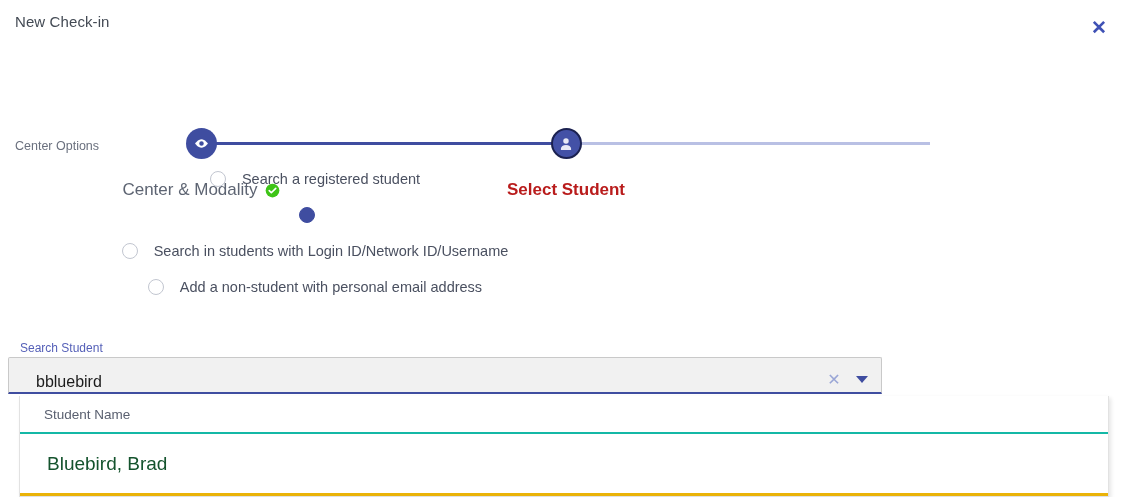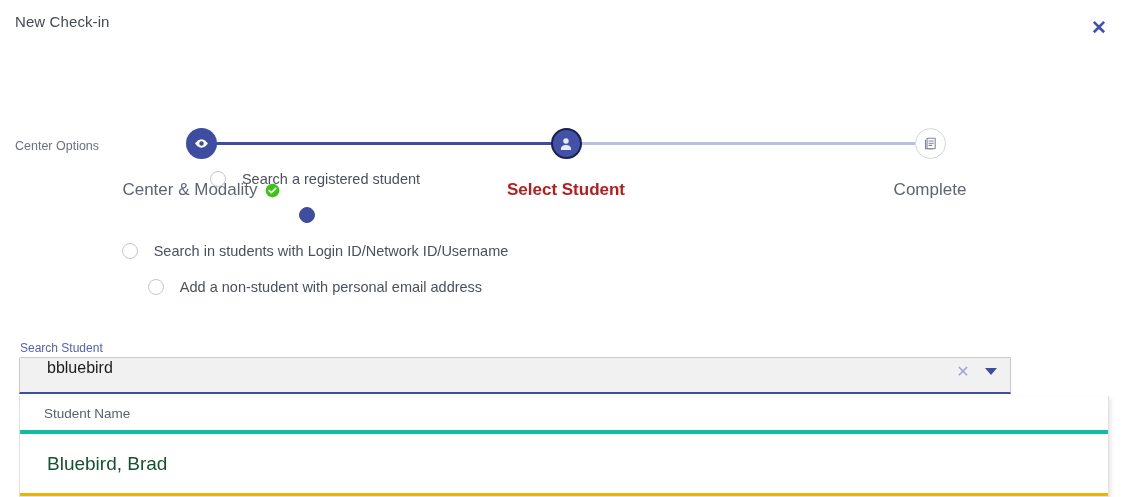--- a/index.html
+++ b/index.html
@@ -171,30 +171,30 @@
   
   .field-label {
     position: absolute;
     left: 20px;
     top: 341px;
     font-size: 12px;
     color: #5560b8;
   }
   .search-field {
     position: absolute;
-    left: 19px;
+    left: 8px;
     top: 357px;
-    width: 992px;
+    width: 874px;
     height: 37px;
     background: #f1f1f1;
     border: 1px solid #c9c9c9;
     border-bottom: 2.5px solid #3f4da0;
     border-radius: 2px 2px 0 0;
     display: flex;
-    align-items: flex-start;
+    align-items: flex-end;
   }
   .search-value {
     flex: 1;
     padding-left: 27px;
     font-size: 16px;
     color: #1c1c1c;
     background: transparent;
     border: none;
     outline: none;
     font-family: "Liberation Sans", sans-serif;
@@ -241,21 +241,21 @@
     border-top: none;
     box-shadow: 2px 2px 4px rgba(0,0,0,0.10);
   }
   .suggest-header {
     height: 38px;
     display: flex;
     align-items: center;
     padding-left: 24px;
     font-size: 13.5px;
     color: #5a6070;
-    border-bottom: 4px solid #14b8a6;
+    border-bottom: 2px solid #14b8a6;
   }
   .suggest-item {
     height: 62px;
     display: flex;
     align-items: center;
     padding-left: 27px;
     font-size: 19px;
     color: #14532d;
     cursor: pointer;
     border-bottom: 3px solid #eab308;
@@ -294,32 +294,20 @@
       <svg width="16" height="16" viewBox="0 0 24 24" fill="#e7e9f5" aria-hidden="true">
         <circle cx="12" cy="7.6" r="4.1"></circle>
         <path d="M12 13.4c-4.3 0-7.6 2.4-7.6 5.3V21h15.2v-2.3c0-2.9-3.3-5.3-7.6-5.3z"></path>
       </svg>
     </div>
     <div class="step-label bold">
       <span>Select Student</span>
     </div>
   </div>
 
-  <div class="step step-3">
-    <div class="step-circle todo">
-      <svg width="15" height="15" viewBox="0 0 24 24" fill="none" stroke="#7d8494" stroke-width="1.7" aria-hidden="true">
-        <rect x="6.5" y="3.5" width="13" height="17" rx="1"></rect>
-        <path d="M4 6v14.5h12"></path>
-        <path d="M9.5 8h7M9.5 11.5h7M9.5 15h4.5" stroke-linecap="round"></path>
-      </svg>
-    </div>
-    <div class="step-label">
-      <span>Complete</span>
-    </div>
-  </div>
 </div>
 
 <div class="options-label">Center Options</div>
 
 <div class="radio-group">
   <div class="radio-row">
     <span class="radio-dot"></span>
     <span class="radio-text">Search a registered student</span>
   </div>
   <div class="radio-row selected">

